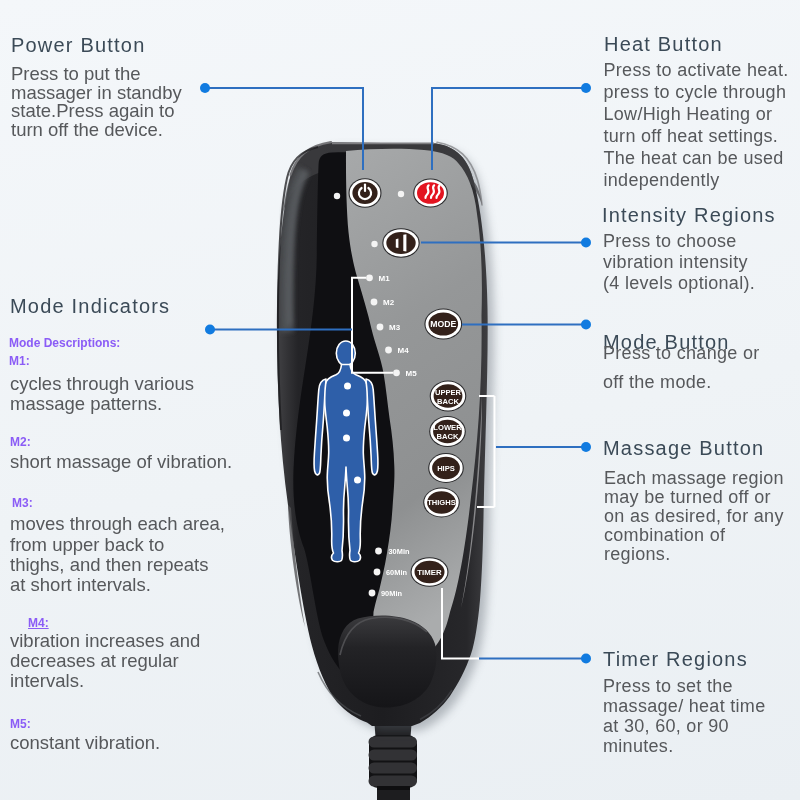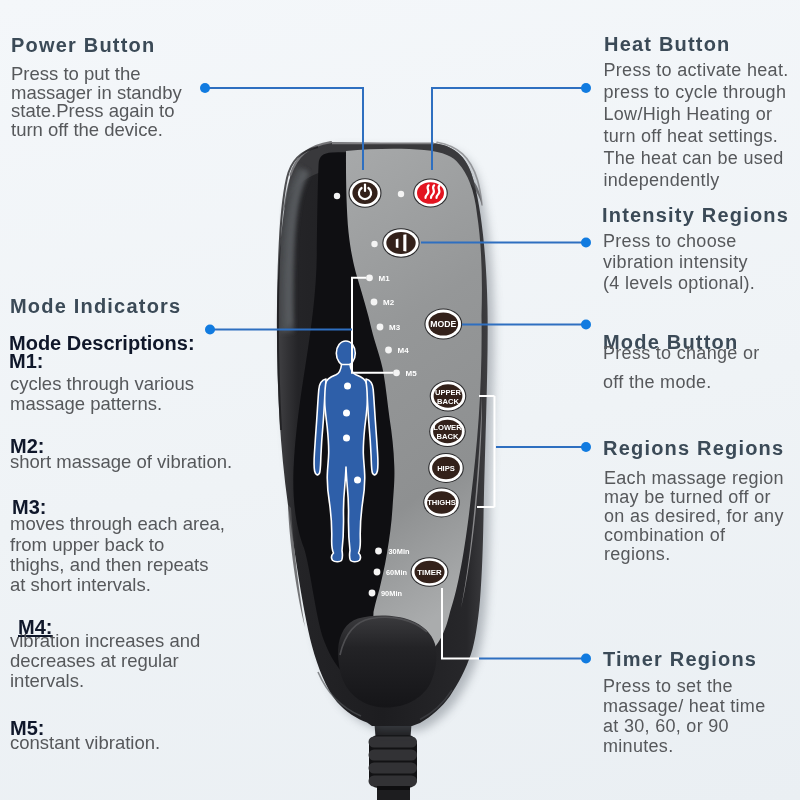--- a/index.html
+++ b/index.html
@@ -1,54 +1,54 @@
 <!DOCTYPE html>
 <html><head>
 <meta charset="utf-8">
 <style>
   html,body{margin:0;padding:0;}
   body{
     width:800px;height:800px;overflow:hidden;position:relative;
     font-family:"Liberation Sans", sans-serif;
     background:linear-gradient(168deg,#f4f7fa 0%,#eff3f6 55%,#eaeff3 100%);
   }
-  .h{position:absolute;font-weight:bold;color:#3b4a57;font-size:20px;line-height:20px;letter-spacing:1.2px;white-space:nowrap;}
+  .h{position:absolute;font-weight:normal;color:#3b4a57;font-size:20px;line-height:20px;letter-spacing:1.2px;white-space:nowrap;}
   .p{position:absolute;color:#56585b;font-size:18.5px;white-space:nowrap;}
   .pr{position:absolute;color:#56585b;font-size:18px;letter-spacing:0.3px;white-space:nowrap;}
-  .b{font-weight:bold;color:#0f172a;font-size:20px;}
+  .b{font-weight:bold;color:#8b5cf6;font-size:12px;}
   svg{position:absolute;left:0;top:0;}
 </style>
 </head>
 <body>
 
 <div class="h" style="left:11px;top:34.6px;">Power Button</div>
 <div class="p" style="left:11px;top:65.3px;line-height:18.6px;">Press to put the<br>massager in standby<br>state.Press again to<br>turn off the device.</div>
 
 <div class="h" style="left:10px;top:296px;">Mode Indicators</div>
 <div class="p b" style="left:9px;top:333.8px;line-height:18.5px;">Mode Descriptions:<br>M1:</div>
 <div class="p" style="left:10px;top:374.3px;line-height:19.5px;">cycles through various<br>massage patterns.</div>
 <div class="p b" style="left:10px;top:435px;">M2:</div>
 <div class="p" style="left:10px;top:451.7px;line-height:19.5px;">short massage of vibration.</div>
 <div class="p b" style="left:12px;top:495.5px;">M3:</div>
 <div class="p" style="left:10px;top:514.4px;line-height:20.2px;">moves through each area,<br>from upper back to<br>thighs, and then repeats<br>at short intervals.</div>
-<div class="p b" style="left:18px;top:616px;text-decoration:underline;">M4:</div>
+<div class="p b" style="left:28px;top:616px;text-decoration:underline;">M4:</div>
 <div class="p" style="left:10px;top:630.9px;line-height:20.1px;">vibration increases and<br>decreases at regular<br>intervals.</div>
 <div class="p b" style="left:10px;top:716.5px;">M5:</div>
 <div class="p" style="left:10px;top:733.2px;line-height:19.5px;">constant vibration.</div>
 
 <div class="h" style="left:604px;top:33.6px;">Heat Button</div>
 <div class="pr" style="left:603.5px;top:59.4px;line-height:22px;">Press to activate heat.<br>press to cycle through<br>Low/High Heating or<br>turn off heat settings.<br>The heat can be used<br>independently</div>
 
 <div class="h" style="left:602px;top:205px;">Intensity Regions</div>
 <div class="pr" style="left:603px;top:230.8px;line-height:21px;">Press to choose<br>vibration intensity<br>(4 levels optional).</div>
 
 <div class="h" style="left:603px;top:332px;">Mode Button</div>
 <div class="pr" style="left:603px;top:339.3px;line-height:29px;">Press to change or<br>off the mode.</div>
 
-<div class="h" style="left:603px;top:437.6px;">Regions Regions</div>
+<div class="h" style="left:603px;top:437.6px;">Massage Button</div>
 <div class="pr" style="left:604px;top:469.4px;line-height:18.8px;">Each massage region<br>may be turned off or<br>on as desired, for any<br>combination of<br>regions.</div>
 
 <div class="h" style="left:603px;top:649px;">Timer Regions</div>
 <div class="pr" style="left:603px;top:675.8px;line-height:20px;">Press to set the<br>massage/ heat time<br>at 30, 60, or 90<br>minutes.</div>
 
 <svg width="800" height="800" viewBox="0 0 800 800">
 <defs>
   <filter id="bshad" x="-15%" y="-15%" width="130%" height="130%">
         <feGaussianBlur stdDeviation="5"></feGaussianBlur>
       </filter>

